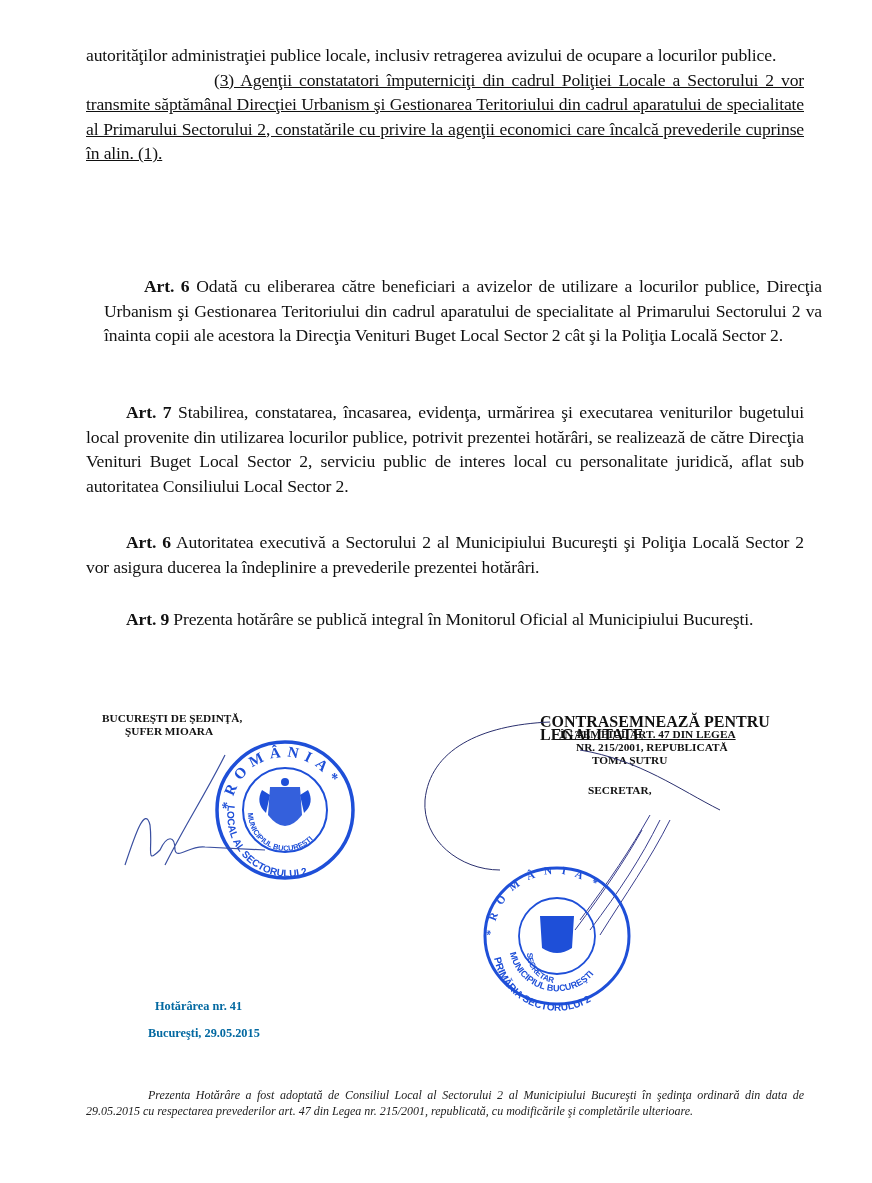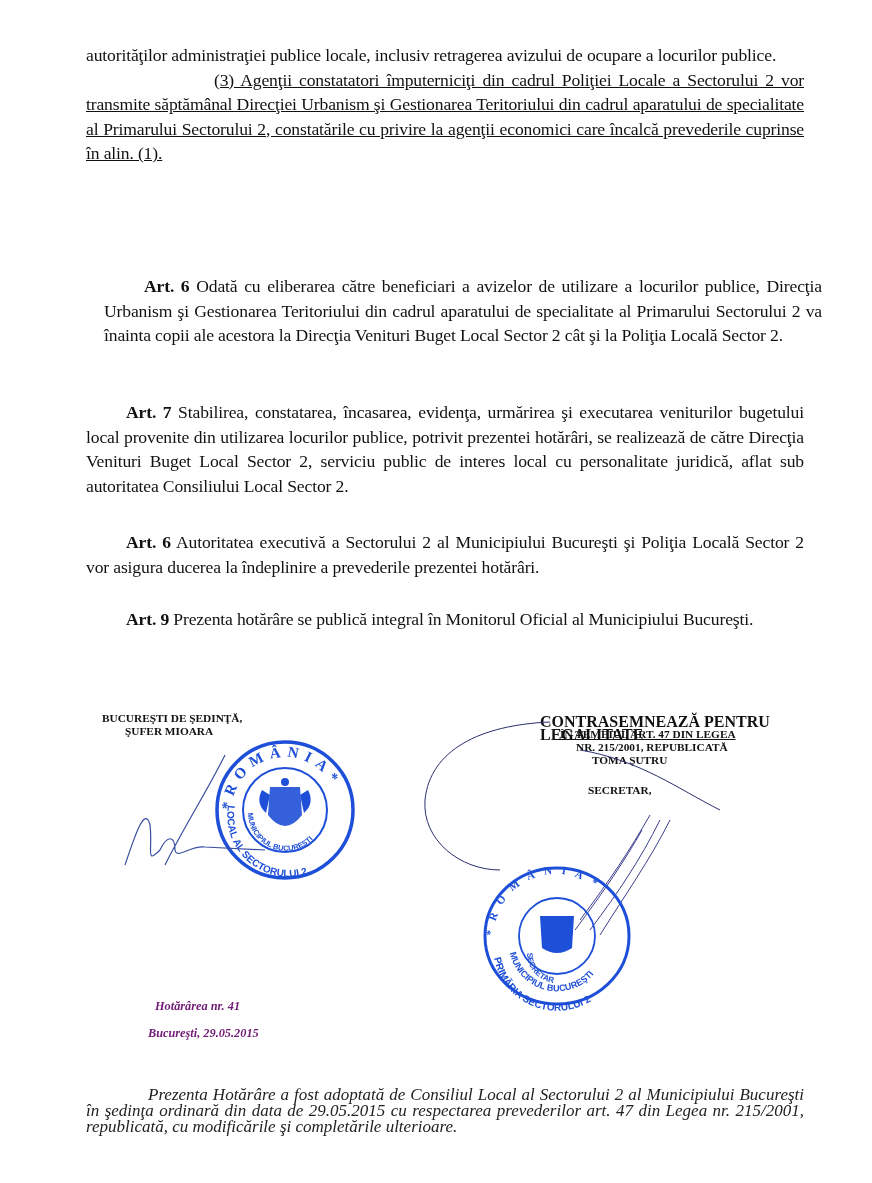--- a/index.html
+++ b/index.html
@@ -6,22 +6,22 @@
   body { width:872px; height:1183px; position:relative; overflow:hidden;
          font-family:"Liberation Serif", "DejaVu Serif", serif; color:#111; }
   .page { position:absolute; left:0; top:0; width:872px; height:1183px; }
   .body-text { position:absolute; left:86px; width:718px; font-size:17.6px; line-height:24.5px; text-align:justify; letter-spacing:-0.15px; }
   .para { margin:0; }
   .indent-1 { text-indent:123px; }
   .indent-2 { text-indent:128px;text-decoration:underline; }
   .art { text-indent:40px; }
   .art b { font-weight:bold; }
   .sig { position:absolute; font-weight:bold; font-size:11.3px; line-height:13px; color:#111; }
-  .meta { position:absolute; font-weight:bold; font-size:12.3px; color:#701a75;font-style:italic; }
-  .footer { position:absolute; left:86px; width:718px; top:1087px; font-style:italic; font-size:17px; line-height:16px; text-align:justify; color:#222; }
+  .meta { position:absolute; font-weight:bold; font-size:12.3px; color:#0369a1; }
+  .footer { position:absolute; left:86px; width:718px; top:1087px; font-style:italic; font-size:12px; line-height:16px; text-align:justify; color:#222; }
   .footer span.first { padding-left:62px; }
   svg { position:absolute; overflow:visible; }
 </style>
 </head>
 <body>
 
 <div class="page">
 
   <div class="body-text" style="top:43px;">
     <p class="para">autorităţilor administraţiei publice locale, inclusiv retragerea avizului de ocupare a locurilor publice.</p>

